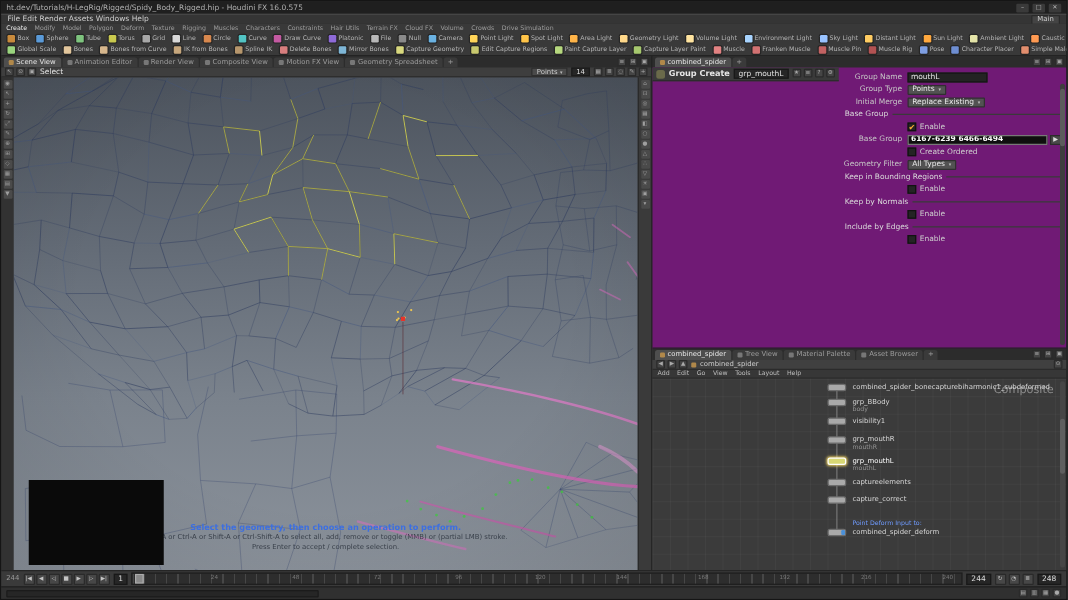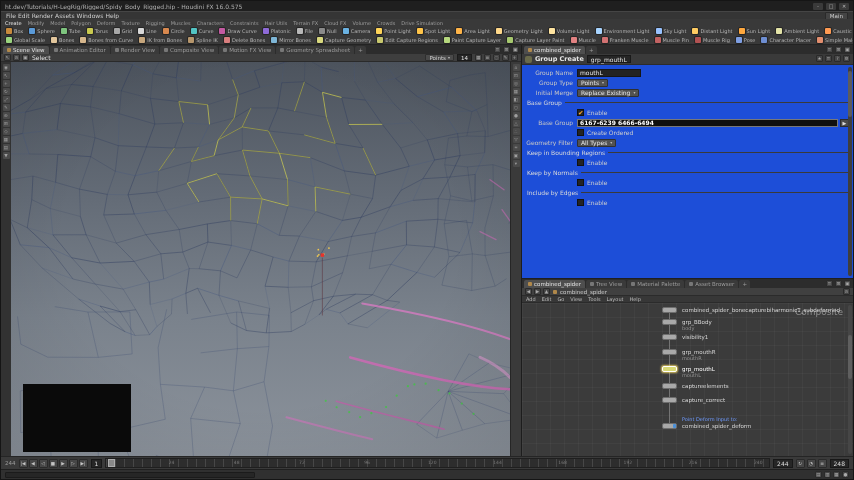--- a/index.html
+++ b/index.html
@@ -43,21 +43,21 @@
 .side-strip.right{width:11px;background:#3a3a3a;border-left:1px solid #262626}
 .strip-icon{width:7px;height:7px;background:#4a4a4a;border-radius:1px;color:#9f9f9f;font-size:4.5px;line-height:7px;text-align:center;flex:0 0 auto}
 .viewport{flex:1;position:relative;overflow:hidden;background:linear-gradient(180deg,#4d545e 0%,#646c77 35%,#7a828c 65%,#8b929b 100%)}
 .viewport svg{position:absolute;inset:0}
 .viewport::after{content:"";position:absolute;inset:0;background:radial-gradient(ellipse at 50% 45%,transparent 55%,rgba(0,0,0,.10));pointer-events:none}
 .overlay-rect{position:absolute;left:12px;top:322px;width:108px;height:68px;background:#0a0a0a;z-index:3}
 .hints{position:absolute;left:0;right:0;bottom:13px;text-align:center;z-index:2;line-height:1.45}
 .hint-main{color:#3d6fe0;font-size:6.5px;font-weight:bold}
 .hint-sub{color:#3a414b;font-size:5.5px}
 .right-pane{flex:1;display:flex;flex-direction:column;min-width:0;min-height:0}
-.param-panel{height:225px;flex:0 0 auto;background:#1d4ed8;border-bottom:1px solid #202020;display:flex;flex-direction:column;position:relative}
+.param-panel{height:225px;flex:0 0 auto;background:#701a75;border-bottom:1px solid #202020;display:flex;flex-direction:row;position:relative}
 .param-header{height:11px;background:#3a3a3a;border-bottom:1px solid #2c2c2c;display:flex;align-items:center;gap:3px;padding:0 3px;flex:0 0 auto}
 .node-type-icon{width:7px;height:7px;background:#6a6a4a;border-radius:2px;flex:0 0 auto}
 .param-title{font-size:6.5px;color:#e6e6e6;font-weight:bold;white-space:nowrap}
 .pname-field{background:#262626;border:1px solid #191919;color:#e0e0e0;font-size:6px;padding:0 3px;height:8px;line-height:7px;white-space:nowrap}
 .param-rows{flex:1;padding:3px 4px 3px 3px;display:flex;flex-direction:column;gap:1px;overflow:hidden;font-size:6px}
 .prow{display:flex;align-items:center;height:9px;flex:0 0 auto}
 .plabel{width:52px;flex:0 0 auto;text-align:right;padding-right:4px;color:#c6c6c6;white-space:nowrap;overflow:hidden}
 .pfield{background:#232323;border:1px solid #161616;color:#e6e6e6;height:8px;line-height:6px;padding:0 2px;display:inline-flex;align-items:center;white-space:nowrap}
 .psel{background:#0f0f0f;border-color:#787878;color:#fff;font-weight:bold;flex:1;min-width:0;overflow:hidden}
 .selbtn{width:9px;height:8px;background:#4a4a4a;border:1px solid #2c2c2c;color:#ddd;font-size:5px;line-height:7px;text-align:center;margin-left:2px;flex:0 0 auto}
@@ -982,20 +982,25 @@
               <circle cx="307.94496538024396" cy="188.07414652314037" r="0.9" fill="#ffd24a" opacity="0.9"></circle>
               <circle cx="308.41549342125654" cy="193.25531634315848" r="0.9" fill="#ffd24a" opacity="0.9"></circle>
               <circle cx="318.60116310603917" cy="186.4360579373315" r="0.9" fill="#ffd24a" opacity="0.9"></circle>
               <circle cx="307.2069712416269" cy="194.42938667256385" r="0.9" fill="#ffd24a" opacity="0.9"></circle>
               <circle cx="312.2651936938055" cy="193.19100268464535" r="0.9" fill="#ffd24a" opacity="0.9"></circle>
               <circle cx="313.38757036533207" cy="192.4490495827049" r="0.9" fill="#ffd24a" opacity="0.9"></circle>
               <line x1="312" y1="196" x2="312" y2="254" stroke="#5a3038" stroke-width="0.8" opacity="0.65"></line>
               <rect x="310.3" y="191.8" width="3.4" height="3.4" fill="#e8332a"></rect>
             </svg>
           <div class="overlay-rect"></div>
+          <div class="hints">
+            <div class="hint-main">Select the geometry, then choose an operation to perform.</div>
+            <div class="hint-sub">Hold A or Ctrl-A or Shift-A or Ctrl-Shift-A to select all, add, remove or toggle (MMB) or (partial LMB) stroke.</div>
+            <div class="hint-sub">Press Enter to accept / complete selection.</div>
+          </div>
         </div>
         <div class="side-strip right">
             <span class="strip-icon">⌂</span>
             <span class="strip-icon">⊡</span>
             <span class="strip-icon">◎</span>
             <span class="strip-icon">▦</span>
             <span class="strip-icon">◧</span>
             <span class="strip-icon">○</span>
             <span class="strip-icon">●</span>
             <span class="strip-icon">△</span>

